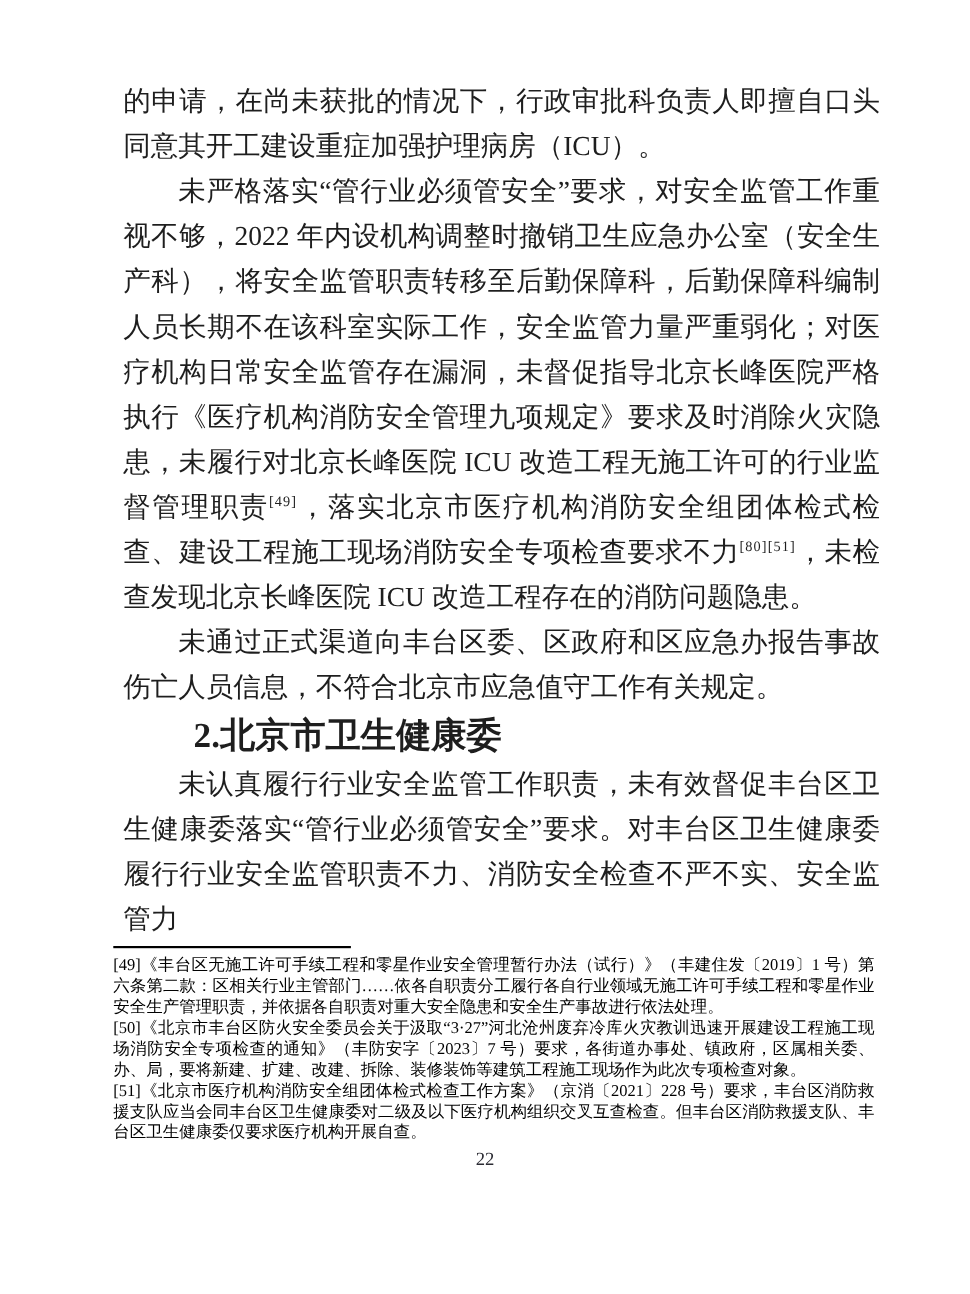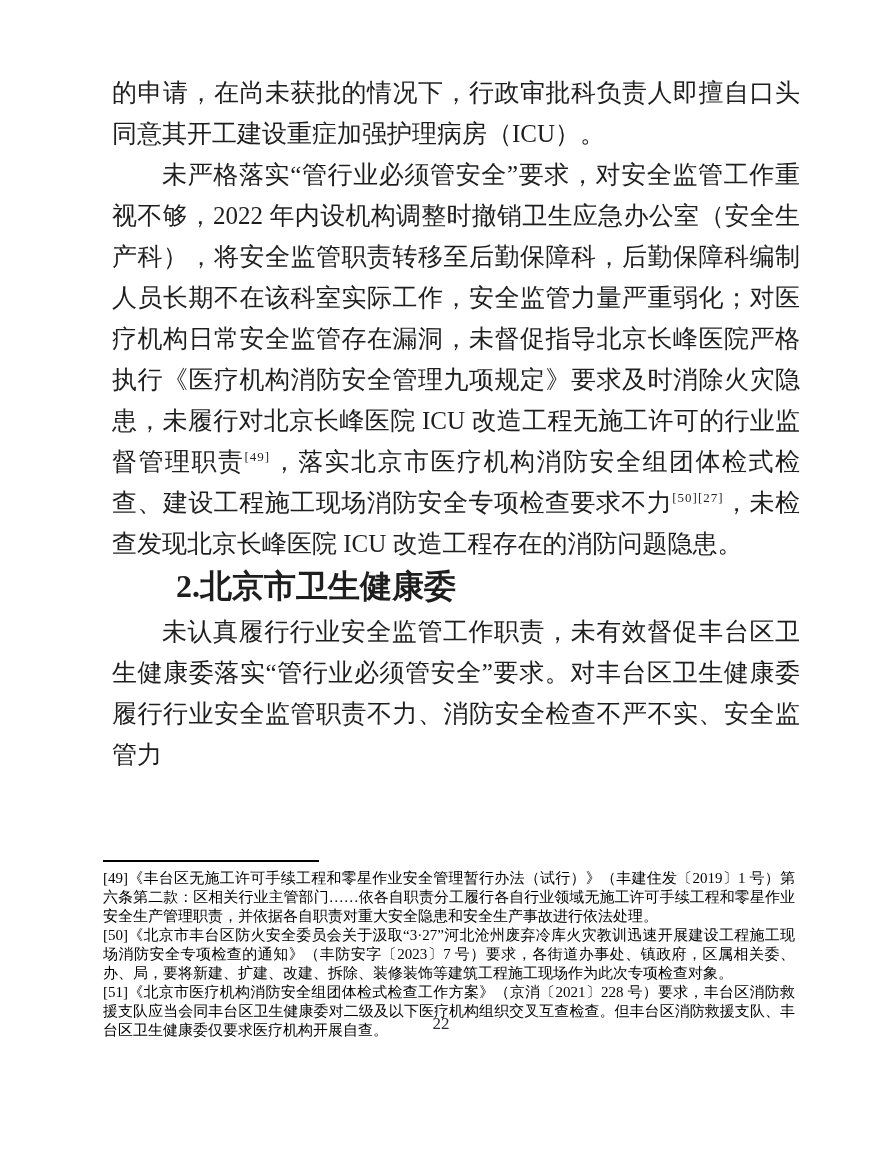--- a/index.html
+++ b/index.html
@@ -62,38 +62,39 @@
     height: 2px;
     background: #000000;
     margin-bottom: 7px;
   }
   .footnotes p.fn {
     margin: 0;
     text-indent: 0;
   }
   .page-number {
     position: absolute;
-    top: 1014px;
+    top: 1044px;
     left: 0;
     width: 100%;
     text-align: center;
     font-size: 17px;
     color: #2b2b33;
   }
 </style>
 </head>
 <body>
 
 <div class="page">
 
   <div class="body-text">
     <p class="noindent">的申请，在尚未获批的情况下，行政审批科负责人即擅自口头同意其开工建设重症加强护理病房（ICU）。</p>
 
-    <p><span>未严格落实“管行业必须管安全”要求，对安全监管工作重视不够，2022 年内设机构调整时撤销卫生应急办公室（安全生产科），将安全监管职责转移至后勤保障科，后勤保障科编制人员长期不在该科室实际工作，安全监管力量严重弱化；对医疗机构日常安全监管存在漏洞，未督促指导北京长峰医院严格执行《医疗机构消防安全管理九项规定》要求及时消除火灾隐患，未履行对北京长峰医院 ICU 改造工程无施工许可的行业监督管理职责</span><sup class="fnref">[49]</sup><span>，落实北京市医疗机构消防安全组团体检式检查、建设工程施工现场消防安全专项检查要求不力</span><sup class="fnref">[50][27]</sup><span>，未检查发现北京长峰医院 ICU 改造工程存在的消防问题隐患。</span></p>
+    <p><span>未严格落实“管行业必须管安全”要求，对安全监管工作重视不够，2022 年内设机构调整时撤销卫生应急办公室（安全生产科），将安全监管职责转移至后勤保障科，后勤保障科编制人员长期不在该科室实际工作，安全监管力量严重弱化；对医疗机构日常安全监管存在漏洞，未督促指导北京长峰医院严格执行《医疗机构消防安全管理九项规定》要求及时消除火灾隐患，未履行对北京长峰医院 ICU 改造工程无施工许可的行业监督管理职责</span><sup class="fnref">[49]</sup><span>，落实北京市医疗机构消防安全组团体检式检查、建设工程施工现场消防安全专项检查要求不力</span><sup class="fnref">[80][51]</sup><span>，未检查发现北京长峰医院 ICU 改造工程存在的消防问题隐患。</span></p>
 
+    <p>未通过正式渠道向丰台区委、区政府和区应急办报告事故伤亡人员信息，不符合北京市应急值守工作有关规定。</p>
 
     <h3>2.北京市卫生健康委</h3>
 
     <p>未认真履行行业安全监管工作职责，未有效督促丰台区卫生健康委落实“管行业必须管安全”要求。对丰台区卫生健康委履行行业安全监管职责不力、消防安全检查不严不实、安全监管力</p>
   </div>
 
   <div class="footnotes">
     <div class="fn-rule"></div>
 
     <p class="fn"><span>[49]</span><span>《丰台区无施工许可手续工程和零星作业安全管理暂行办法（试行）》（丰建住发〔2019〕1 号）第六条第二款：区相关行业主管部门……依各自职责分工履行各自行业领域无施工许可手续工程和零星作业安全生产管理职责，并依据各自职责对重大安全隐患和安全生产事故进行依法处理。</span></p>

